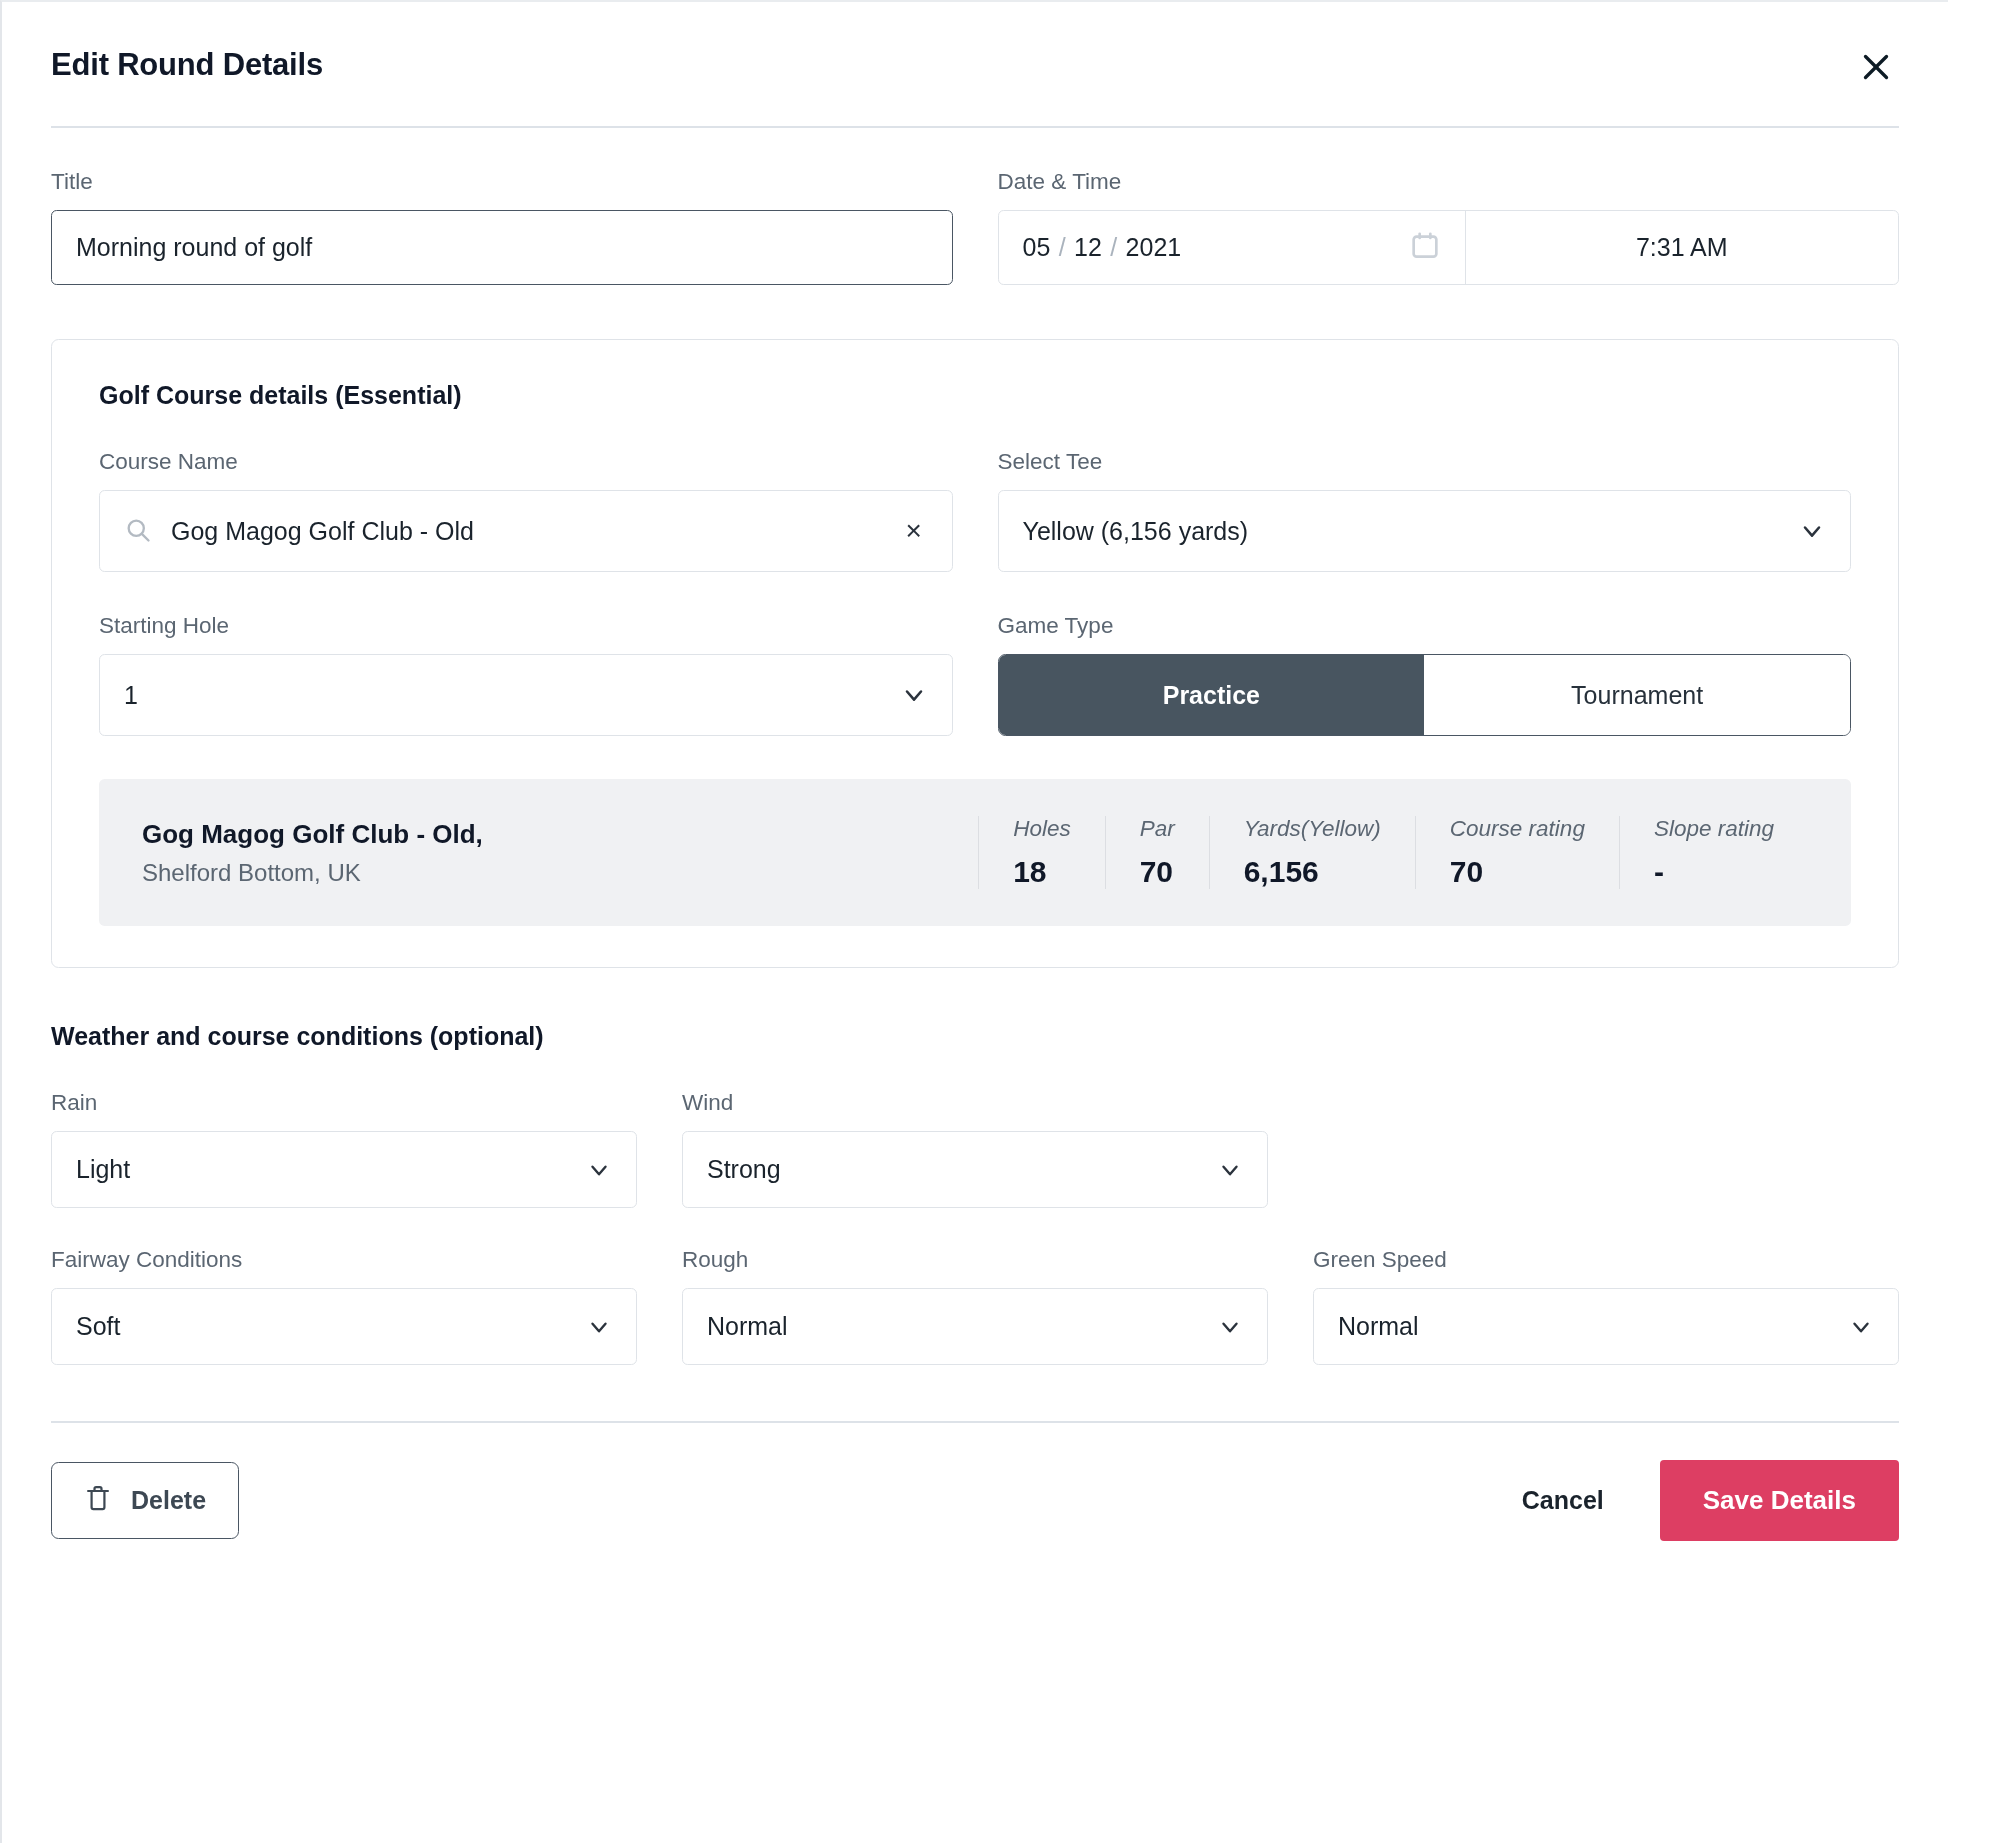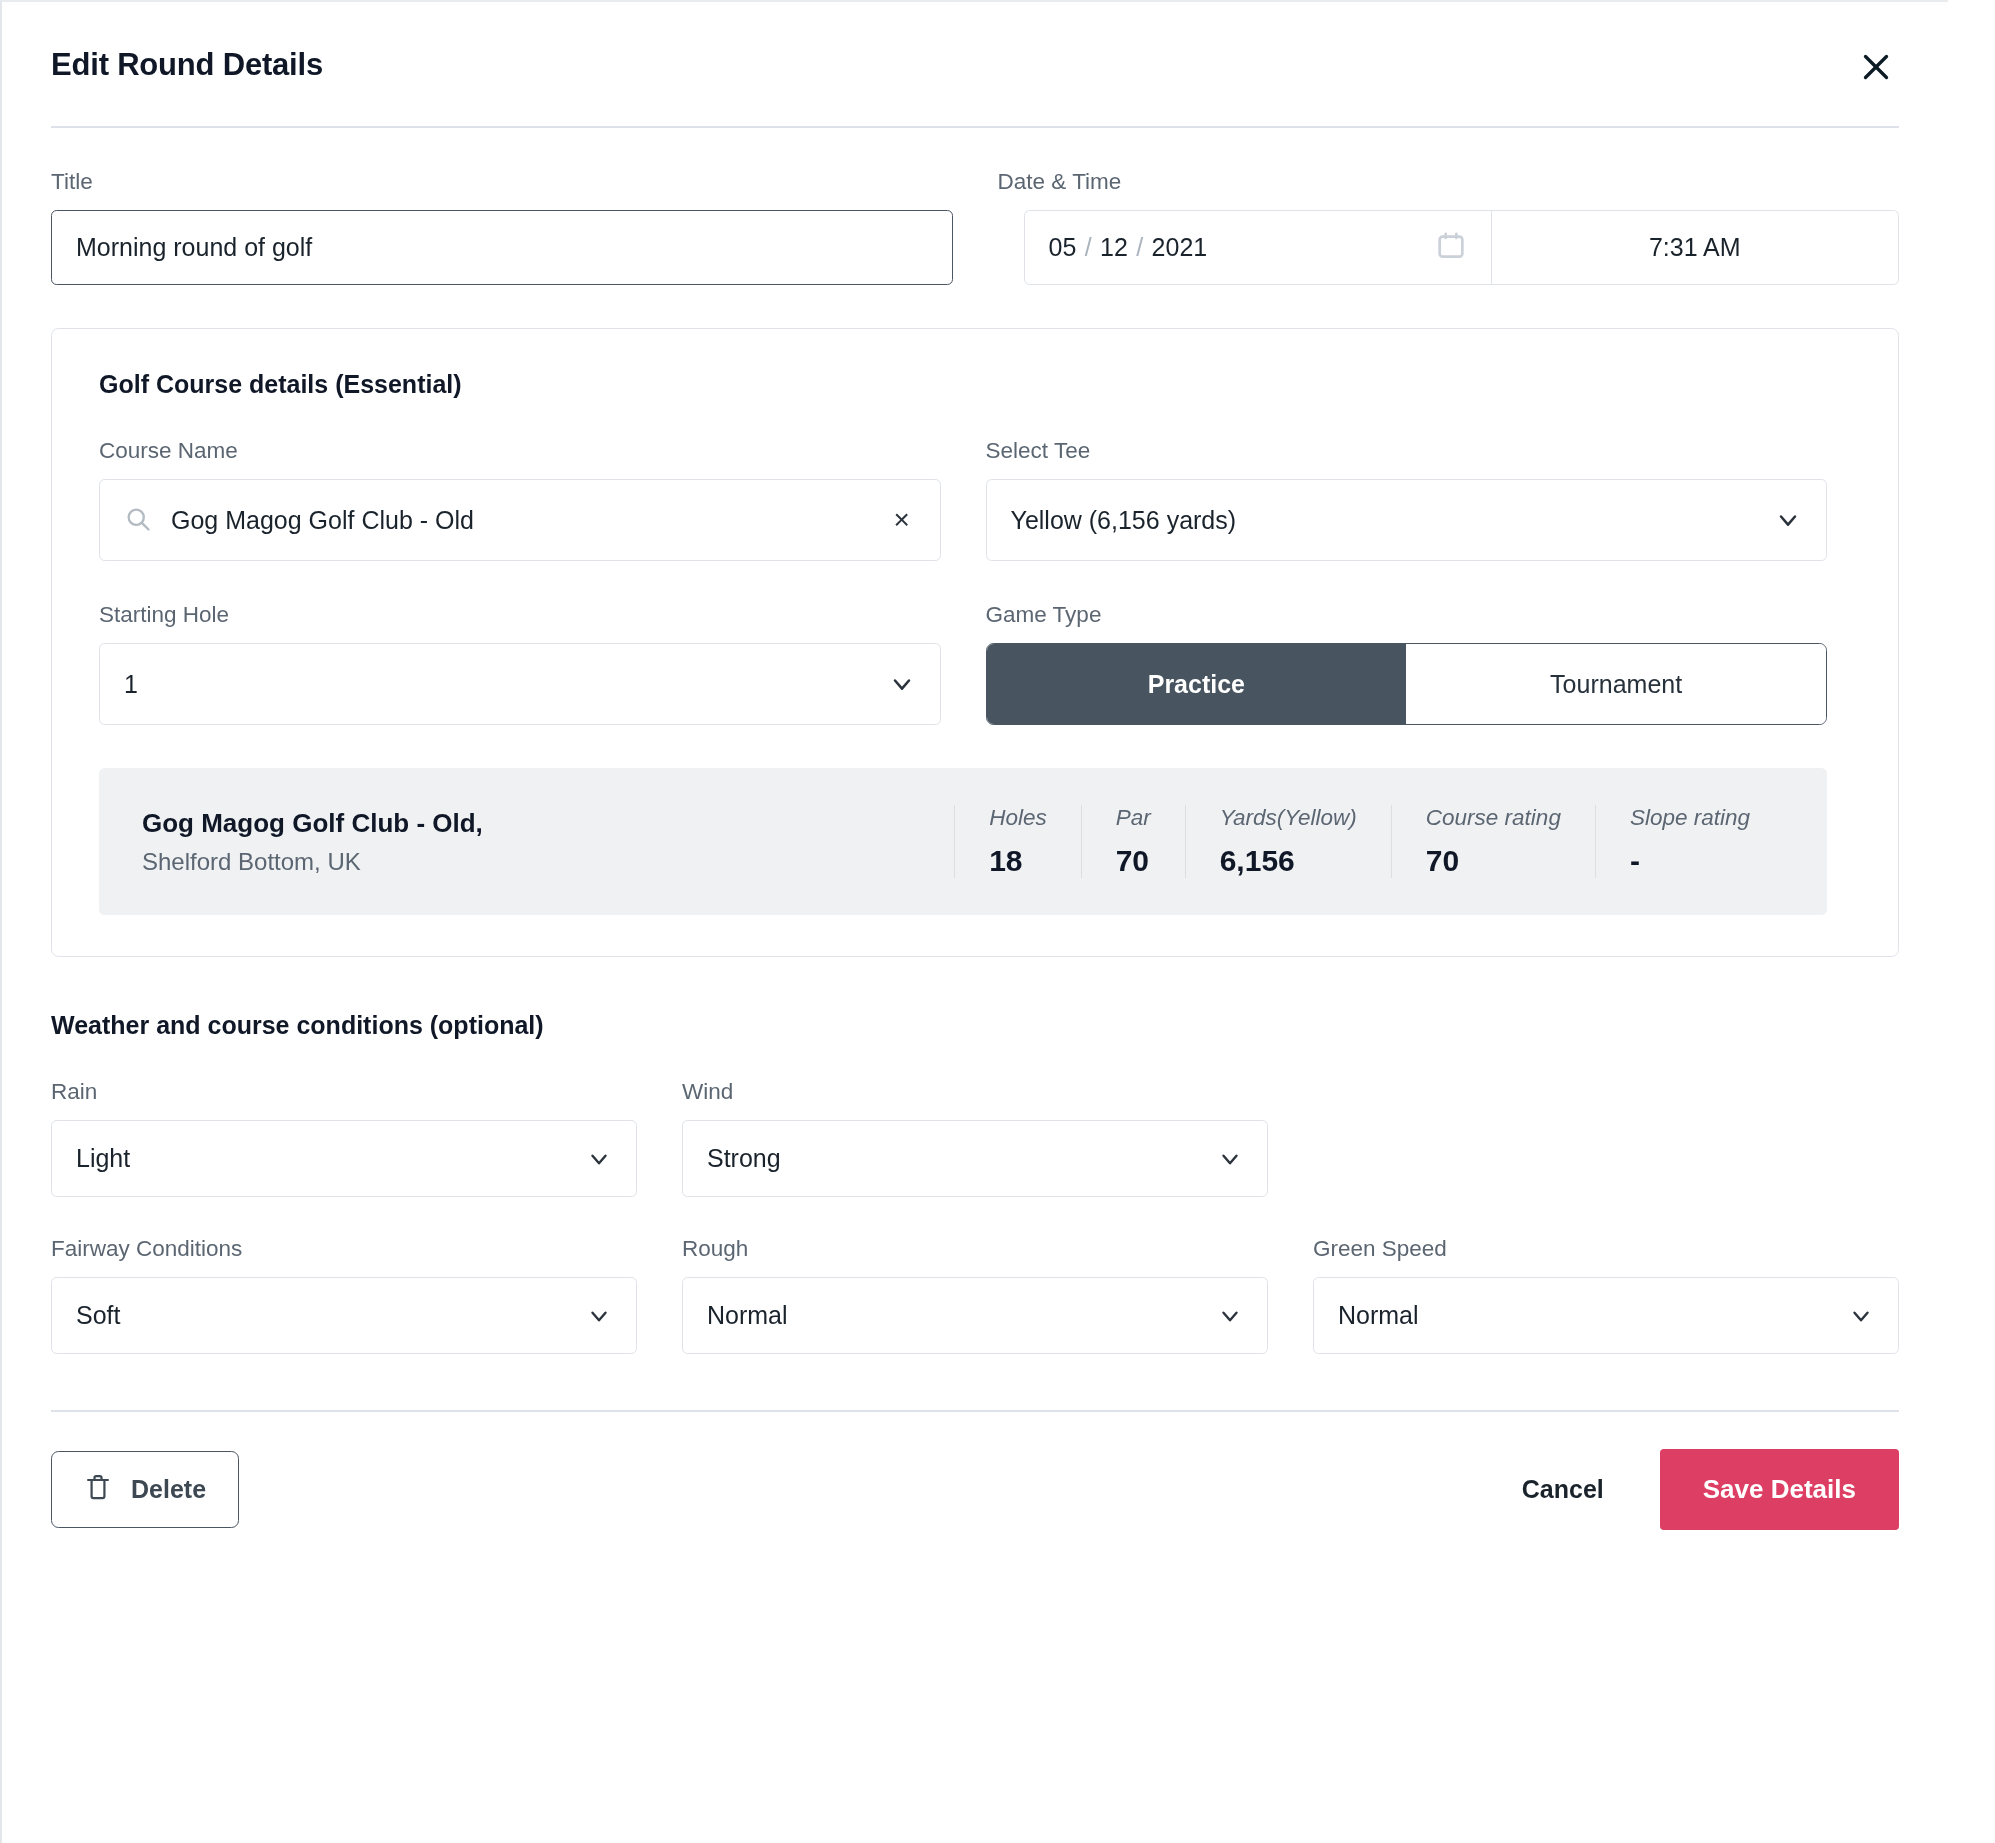--- a/index.html
+++ b/index.html
@@ -82,21 +82,20 @@
   .col { flex: 1; min-width: 0; }
 
   
   .datetime {
     display: flex;
     height: 75px;
     border: 1.9px solid #dfe3e8;
     border-radius: 5.6px;
     overflow: hidden;
     background: #fff;
-    margin-left: 26px;
   }
   .date-part {
     flex: 0 0 467px;
     display: flex;
     align-items: center;
     padding: 0 24px;
     border-right: 1.9px solid #dfe3e8;
   }
   .date-seg { font-size: 25px; color: #1a232c; }
   .date-sep { font-size: 25px; color: #aab3bd; margin: 0 8.4px; }
@@ -105,24 +104,24 @@
     flex: 1;
     display: flex;
     align-items: center;
     justify-content: center;
     font-size: 25px;
     color: #1a232c;
   }
 
   
   .course-card {
-    margin-top: 43px;
+    margin-top: 54px;
     border: 1.9px solid #dfe3e8;
     border-radius: 7.5px;
-    padding: 41px 71px 41px 47px;
+    padding: 41px 47px 41px 47px;
   }
   .card-title {
     font-size: 25px;
     font-weight: bold;
     color: #101828;
     margin-bottom: 39px;
   }
 
   .search-input {
     height: 82px;

